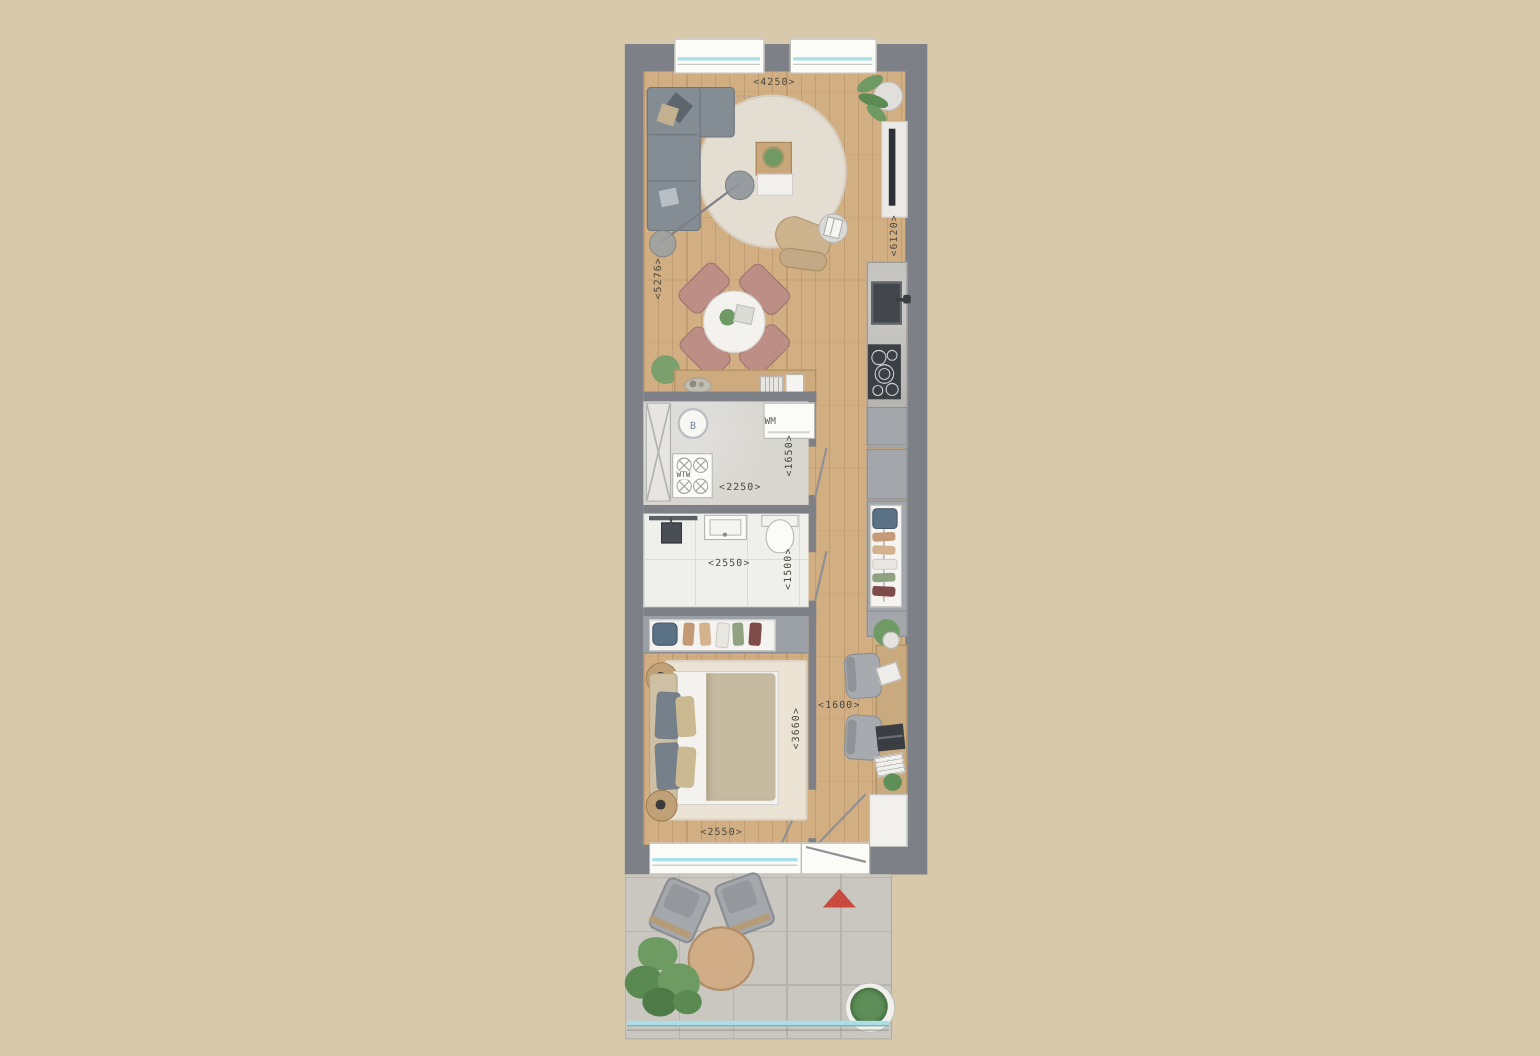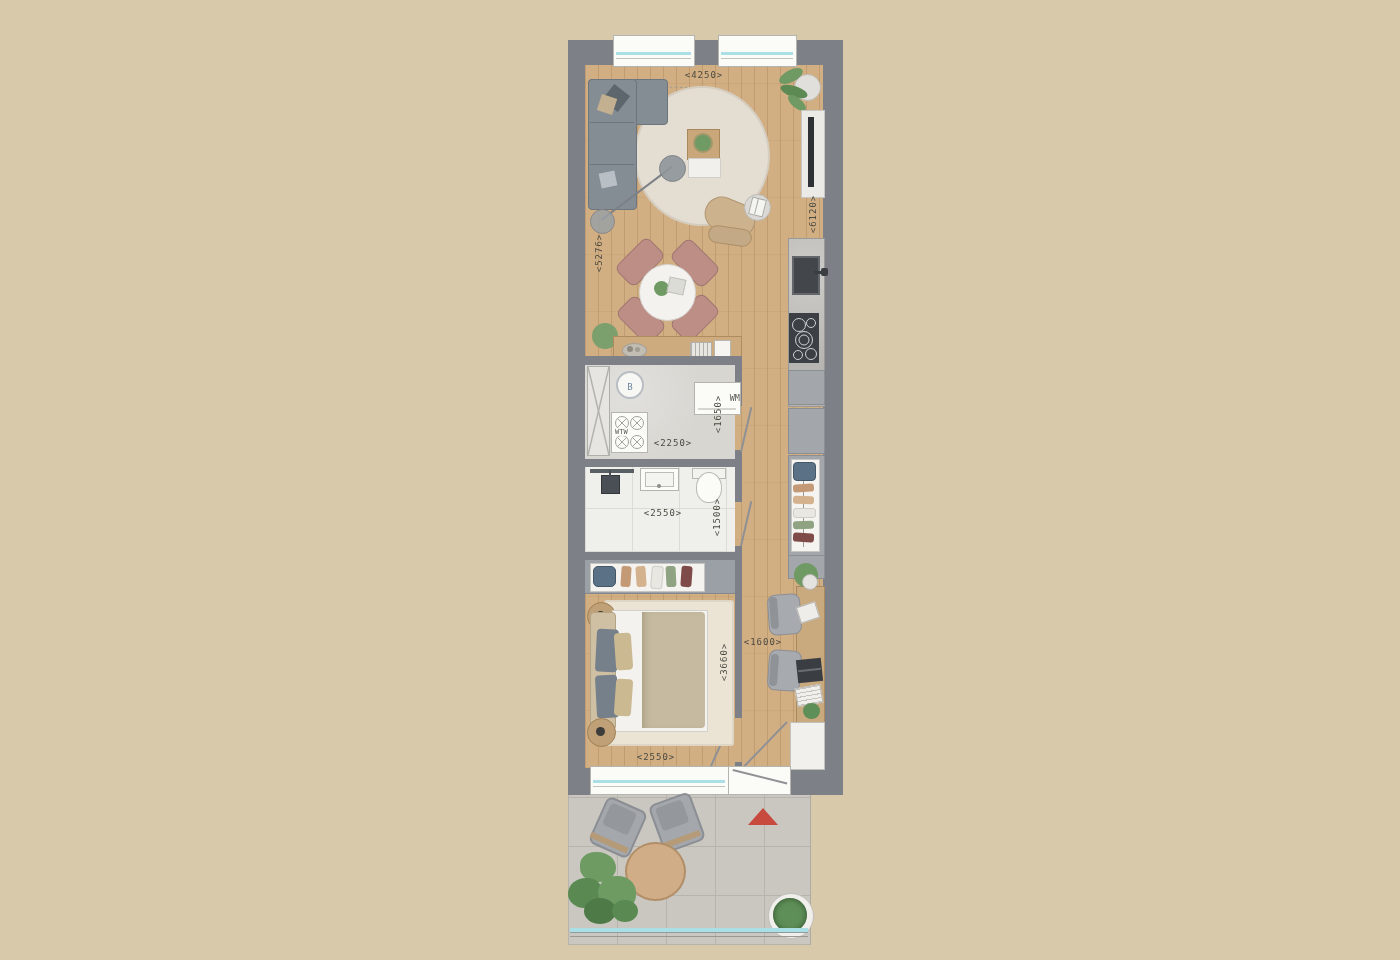--- a/index.html
+++ b/index.html
@@ -151,21 +151,21 @@
   <div class="abs concrete" style="left:585px;top:365px;width:150px;height:94px;"></div>
   <div class="abs" style="left:587px;top:366px;width:21px;height:88px;background:#e6e5e1;border:1px solid #aeaeaa;">
     <svg width="21" height="88">
       <line x1="0" y1="0" x2="21" y2="88" stroke="#b3b3ae" stroke-width="1.5"></line>
       <line x1="21" y1="0" x2="0" y2="88" stroke="#b3b3ae" stroke-width="1.5"></line>
     </svg>
   </div>
   <div class="abs" style="left:616px;top:371px;width:24px;height:24px;border-radius:50%;background:#f7f7f4;border:2px solid #b9bec4;text-align:center;line-height:24px;">
     <span class="lblapp" style="font-size:9px;color:#6f86a0;">B</span>
   </div>
-  <div class="abs whitebox" style="left:694px;top:382px;width:45px;height:31px;text-align:right;line-height:26px;">
+  <div class="abs whitebox" style="left:694px;top:366px;width:45px;height:31px;text-align:left;line-height:26px;">
     <span class="lblapp" style="font-size:8.5px;">WM</span>
     <div class="abs" style="left:3px;top:25px;width:38px;height:2px;background:#d6d6d1;"></div>
   </div>
   <div class="abs whitebox" style="left:611px;top:412px;width:35px;height:39px;">
     <svg width="35" height="39" style="position:absolute;left:0;top:0;">
       <g fill="none" stroke="#a3a39e" stroke-width="1">
         <circle cx="10" cy="10" r="6.5"></circle>
           <line x1="5.4" y1="5.4" x2="14.6" y2="14.6"></line>
           <line x1="14.6" y1="5.4" x2="5.4" y2="14.6"></line>
         <circle cx="25" cy="10" r="6.5"></circle>

